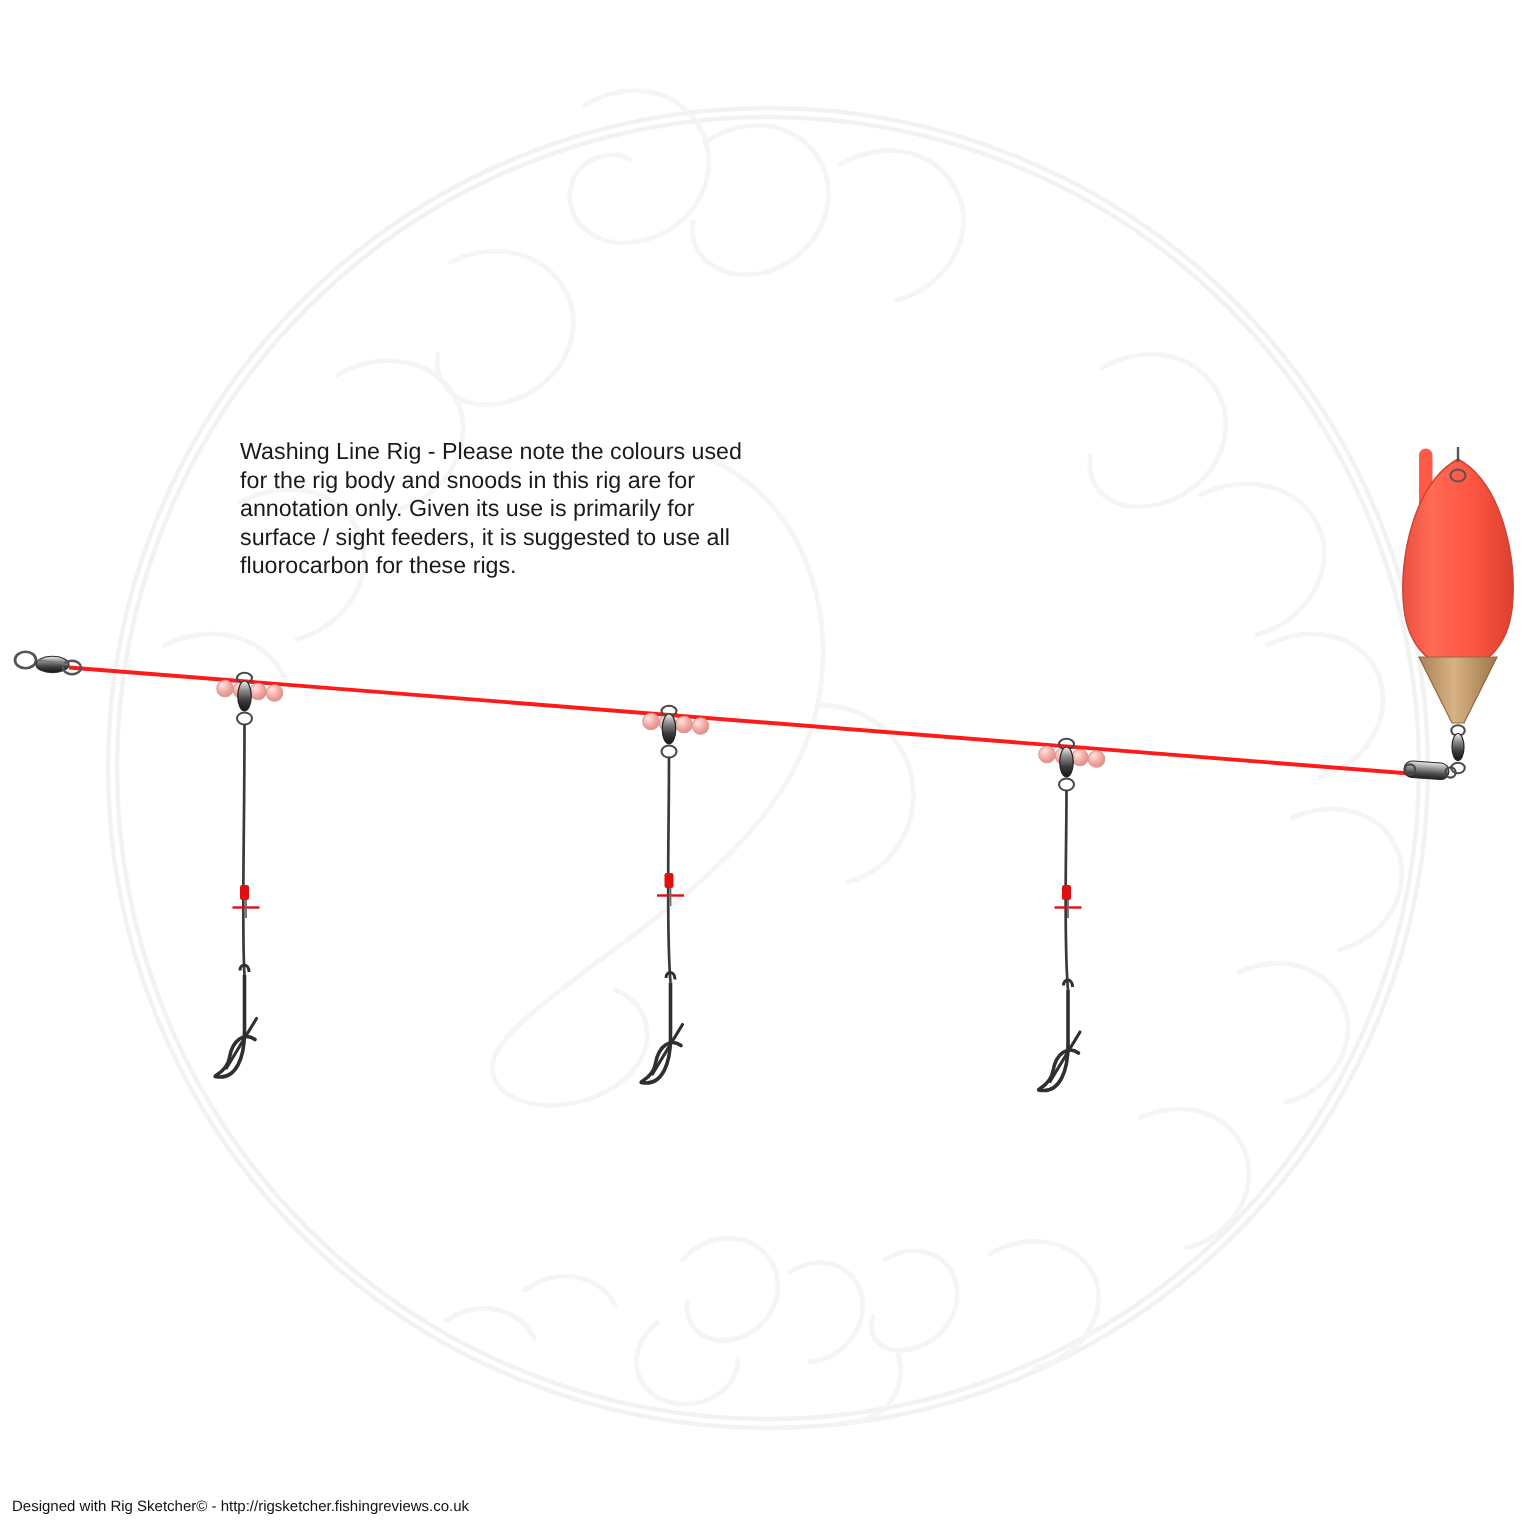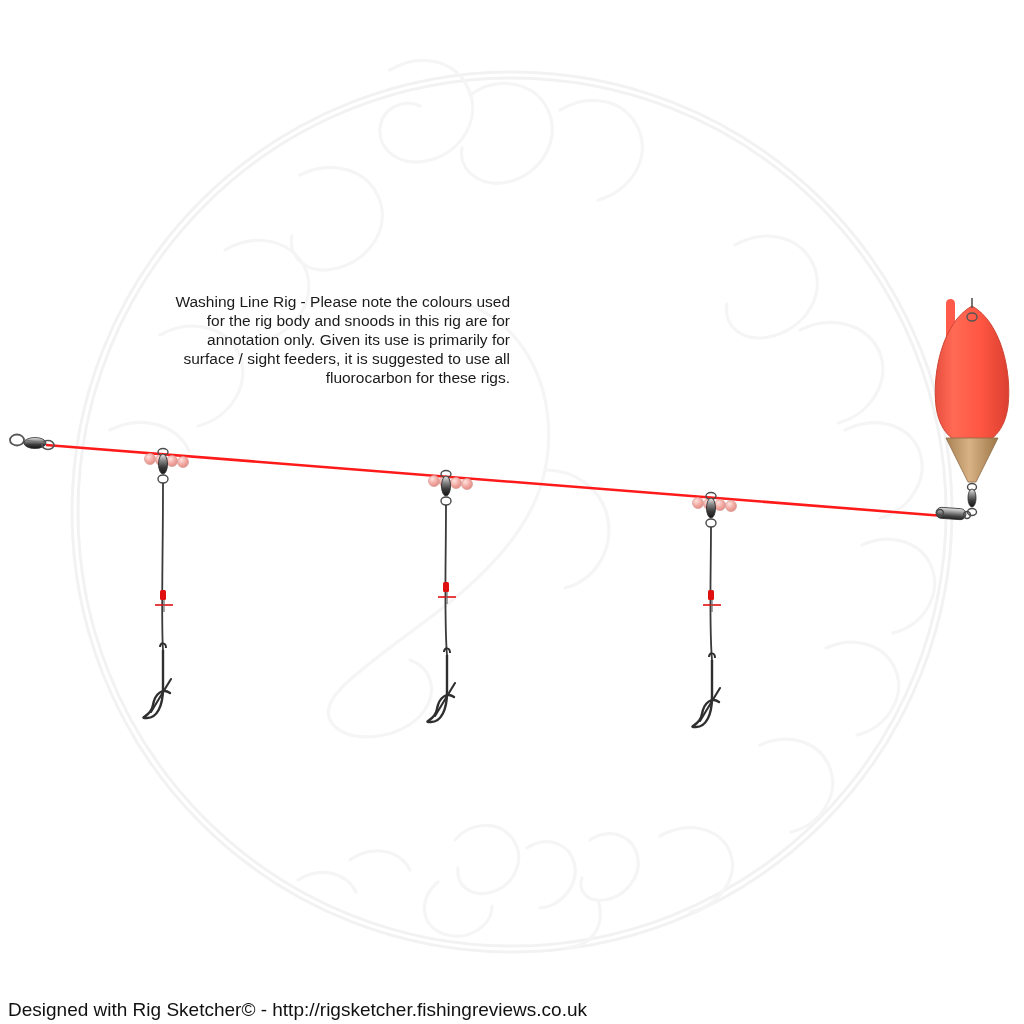--- a/index.html
+++ b/index.html
@@ -32,31 +32,31 @@
     left: 0;
     top: 0;
     width: 1024px;
     height: 1024px;
   }
   #annotation {
     position: absolute;
     left: 160px;
     top: 292px;
     width: 350px;
-    text-align: right;
+    text-align: left;
     font-size: 15.5px;
     line-height: 19px;
     color: #1a1a1a;
     white-space: pre-wrap;
   }
   #footer {
     position: absolute;
     left: 8px;
     top: 999px;
-    font-size: 19px;
+    font-size: 10px;
     color: #111111;
     white-space: nowrap;
   }
 </style>
 </head>
 <body>
 
 <div id="stage">
 
   <svg id="watermark" viewBox="0 0 1024 1024" aria-hidden="true">

